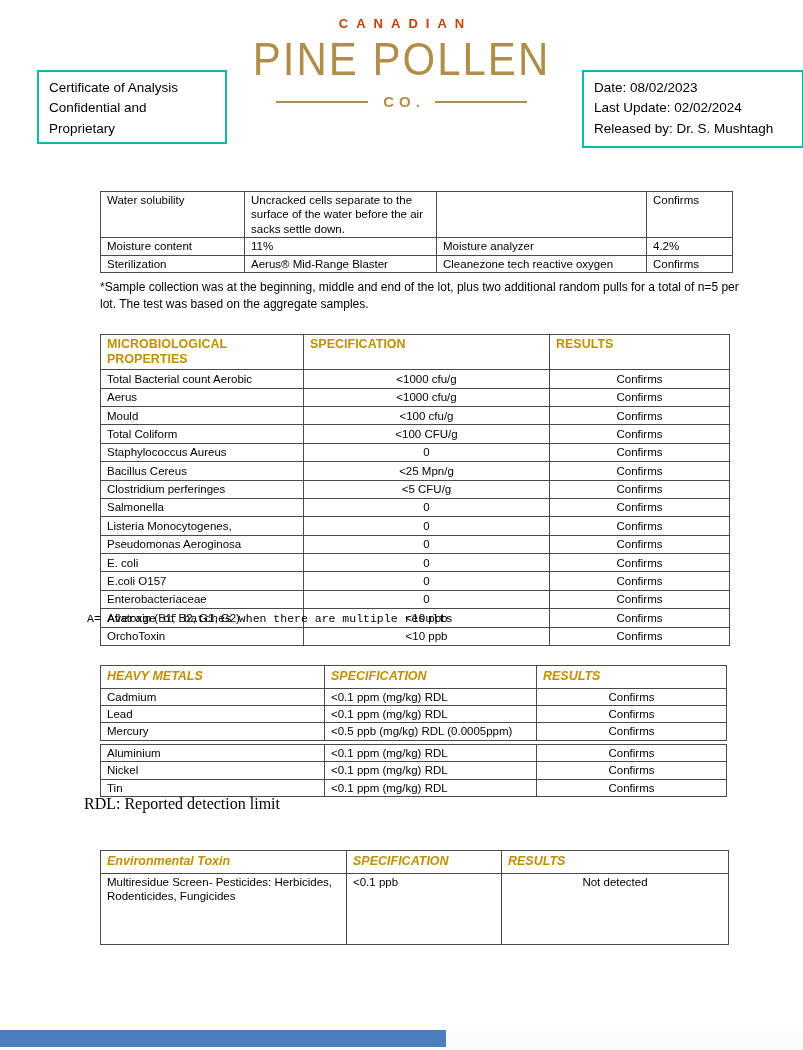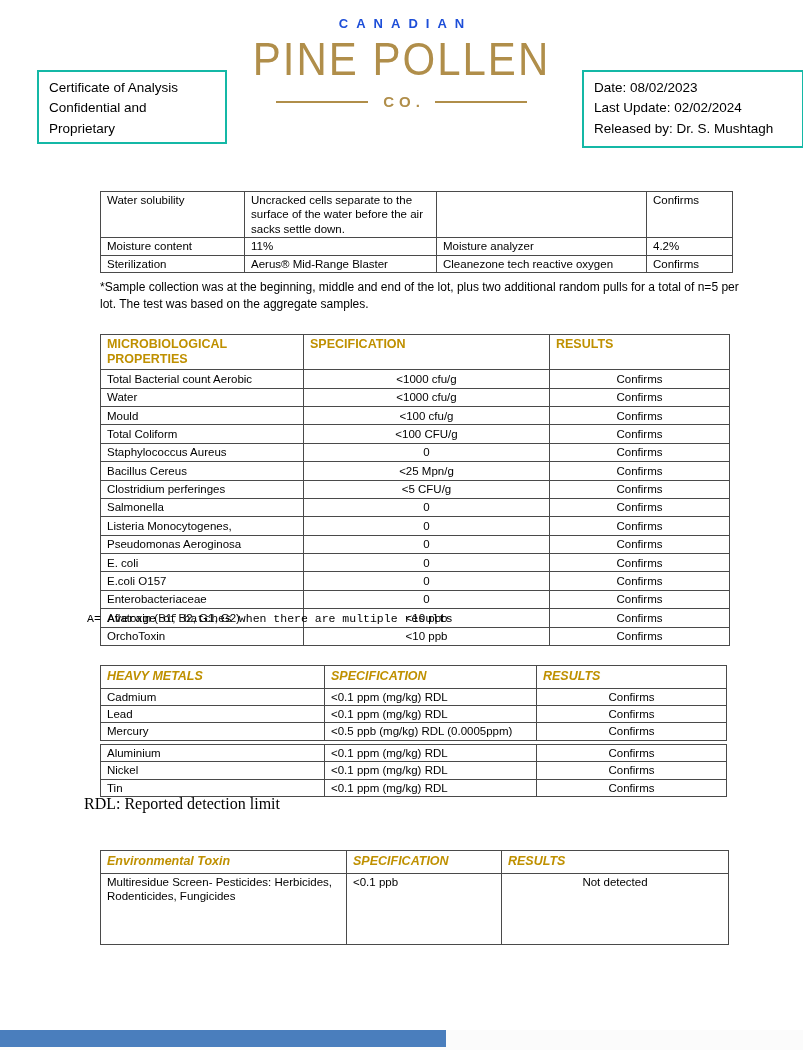--- a/index.html
+++ b/index.html
@@ -3,21 +3,21 @@
 <meta charset="utf-8">
 <style>
   html,body { margin:0; padding:0; background:#ffffff; }
   .page {
     position:relative; width:803px; height:1050px; background:#ffffff;
     font-family:"Liberation Sans", sans-serif; color:#000; overflow:hidden;
   }
 
   
   .logo { position:absolute; top:16px; left:0; right:0; text-align:center; color:#B08E4A; }
-  .logo-top { font-size:13px; font-weight:600; letter-spacing:8px; text-indent:8px; color:#1d4ed8; }
+  .logo-top { font-size:13px; font-weight:600; letter-spacing:8px; text-indent:8px; color:#c2410c; }
   .logo-main { font-size:42px; font-weight:400; letter-spacing:2px; line-height:1.05; margin-top:4px;
                transform:scaleY(1.12); transform-origin:center top; color:#B08E4A; }
   .logo-sub { display:flex; align-items:center; justify-content:center; margin-top:14px; }
   .logo-rule { width:92px; border-top:2px solid #B08E4A; }
   .logo-co { font-size:15px; font-weight:700; letter-spacing:5px; margin:0 10px; text-indent:5px; }
 
   
   .stamp { position:absolute; border:2px solid #14b8a6; padding:6px 10px;
            font-size:13.5px; line-height:1.5; background:#fff; }
   .stamp-left  { left:37px;  top:70px;  width:166px; height:58px; }
@@ -119,21 +119,21 @@
         <td>MICROBIOLOGICAL PROPERTIES</td>
         <td>SPECIFICATION</td>
         <td>RESULTS</td>
       </tr>
       <tr>
             <td>Total Bacterial count Aerobic</td>
             <td class="c">&lt;1000 cfu/g</td>
             <td class="c">Confirms</td>
           </tr>
       <tr>
-            <td>Water</td>
+            <td>Aerus</td>
             <td class="c">&lt;1000 cfu/g</td>
             <td class="c">Confirms</td>
           </tr>
       <tr>
             <td>Mould</td>
             <td class="c">&lt;100 cfu/g</td>
             <td class="c">Confirms</td>
           </tr>
       <tr>
             <td>Total Coliform</td>

